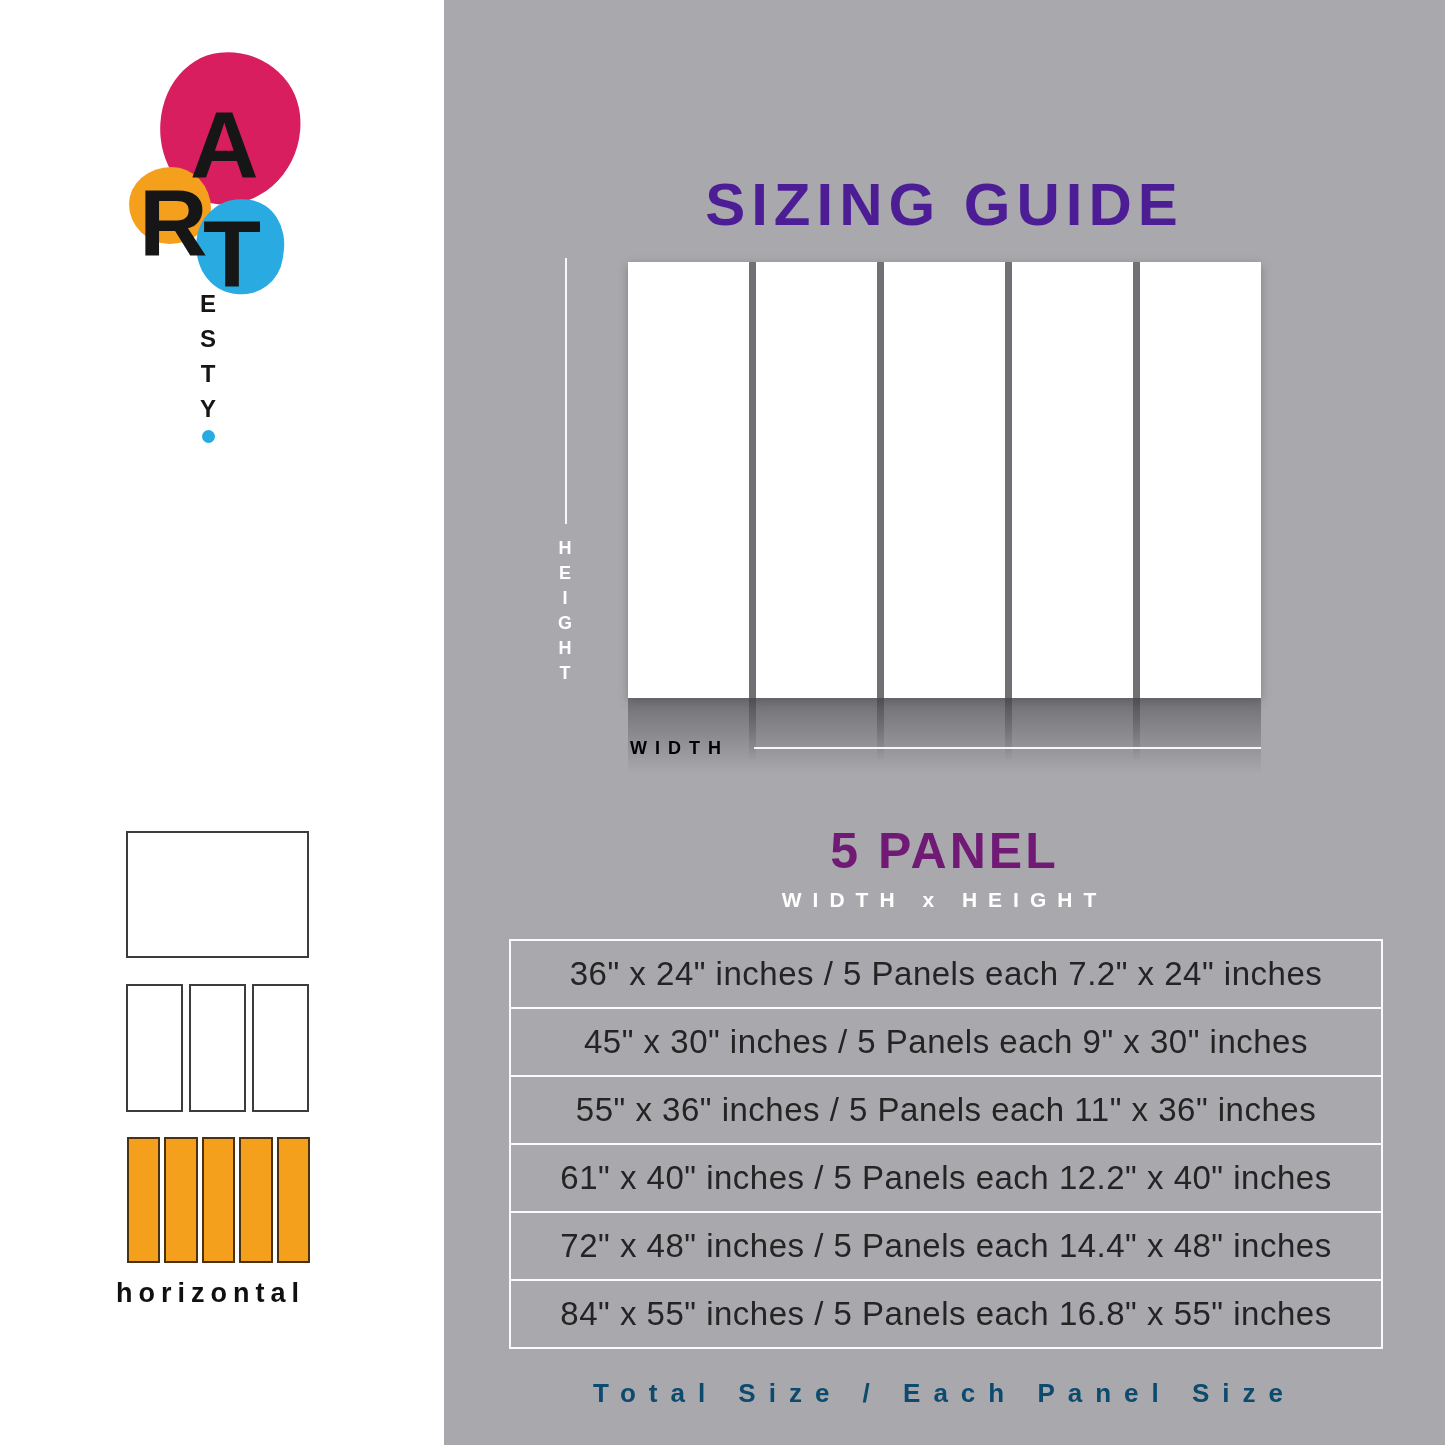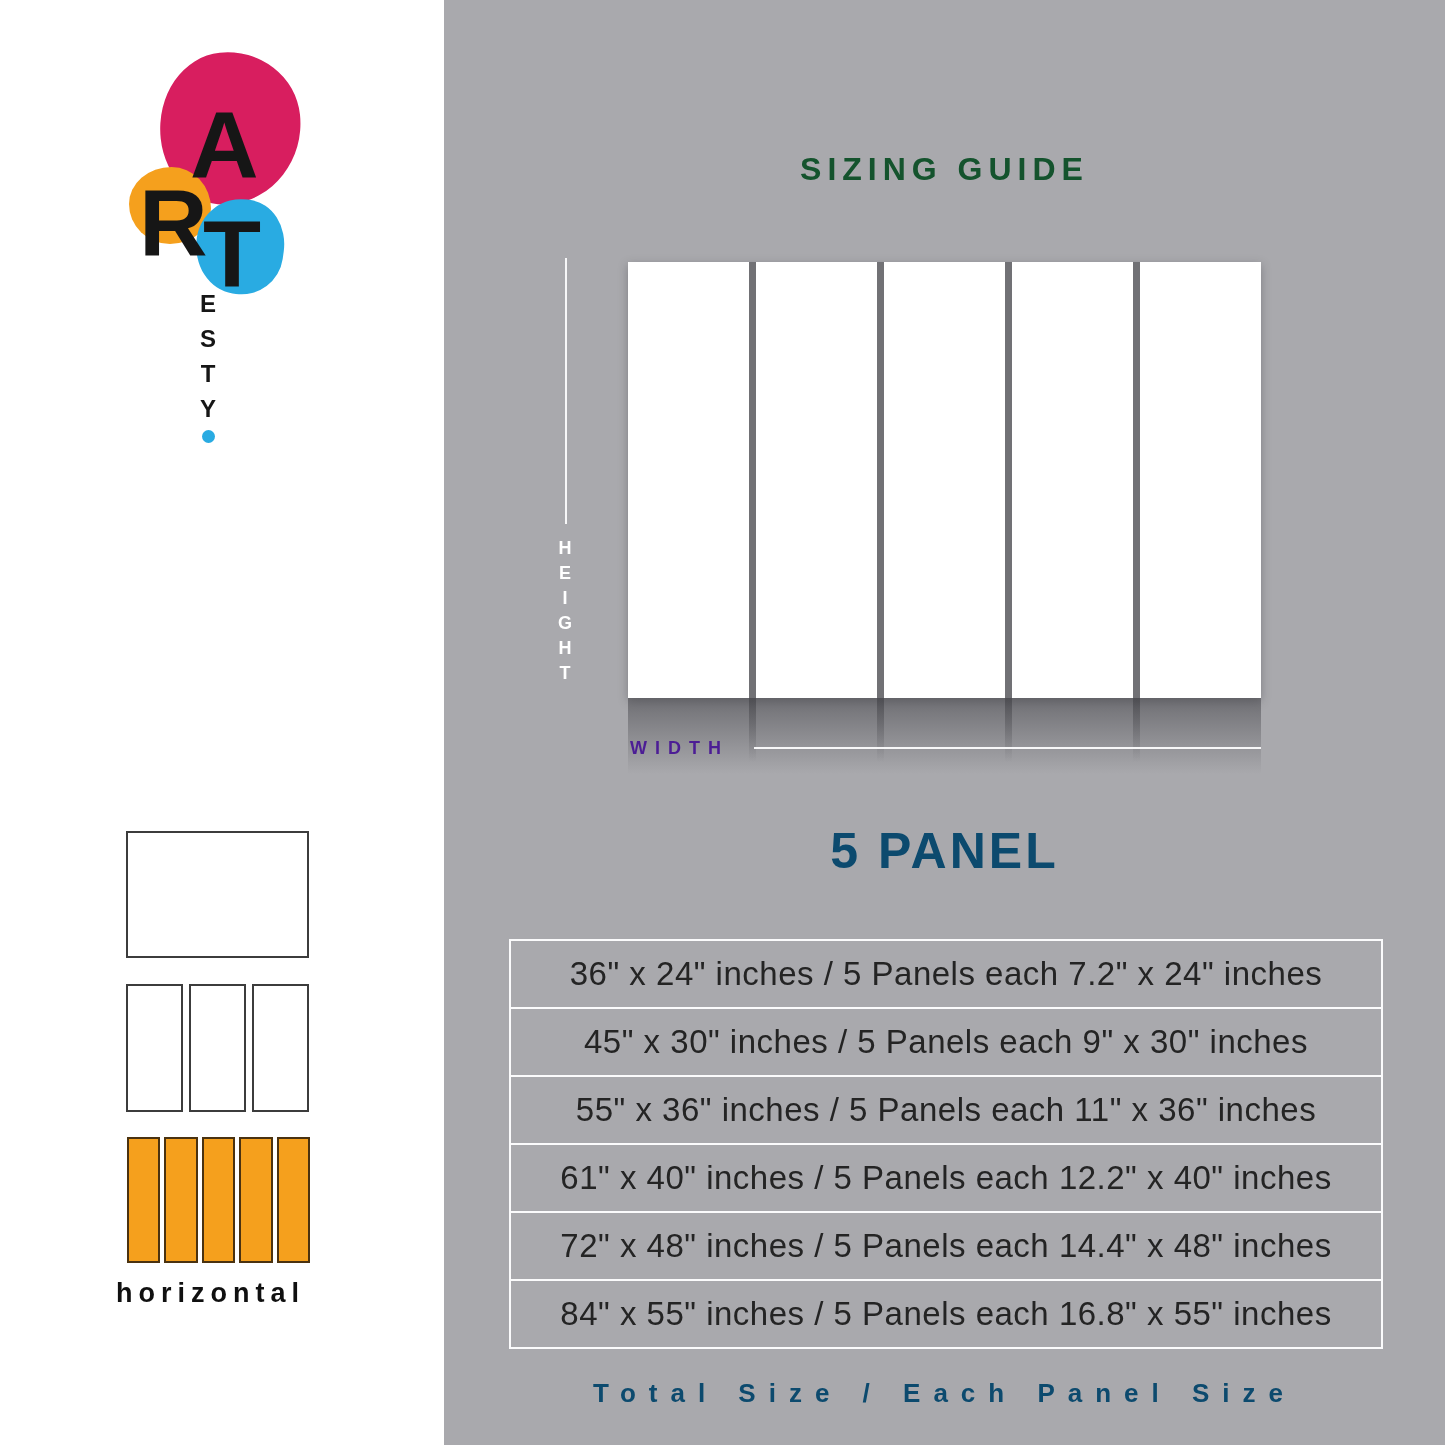--- a/index.html
+++ b/index.html
@@ -8,21 +8,21 @@
     background:#ffffff; overflow:hidden;
     font-family:"Liberation Sans", sans-serif;
   }
   
   .gray-panel {
     position:absolute; left:444px; top:0; width:1001px; height:1445px;
     background:#A9A9AD;
   }
   .guide-title {
     position:absolute; left:0; right:0; top:130px;
-    text-align:center; color:#14532d; font-size:32px; font-weight:bold;
+    text-align:center; color:#4c1d95; font-size:60px; font-weight:bold;
     letter-spacing:6px;
   }
   
   .height-line { position:absolute; left:121px; top:258px; width:2px; height:266px; background:#f7f7f8; }
   .height-label {
     position:absolute; left:107px; top:536px; width:28px;
     color:#ffffff; font-size:18px; font-weight:bold; text-align:center;
   }
   .height-label div { line-height:25px; }
   .panel-diagram {
@@ -34,27 +34,27 @@
   .reflection {
     position:absolute; left:184px; top:698px; width:633px; height:76px;
     background:linear-gradient(to bottom, rgba(75,75,80,0.62), rgba(75,75,80,0));
   }
   .reflection .gapline {
     position:absolute; top:0; width:7px; height:64px;
     background:linear-gradient(to bottom, rgba(55,55,60,0.5), rgba(55,55,60,0));
   }
   .width-label {
     position:absolute; left:186px; top:738px;
-    color:#4c1d95; font-size:18px; font-weight:bold; letter-spacing:8px;
+    color:#000000; font-size:18px; font-weight:bold; letter-spacing:8px;
   }
   .width-line { position:absolute; left:310px; top:747px; width:507px; height:2px; background:#f7f7f8; }
   
   .product-heading {
     position:absolute; left:0; right:0; top:822px; text-align:center;
-    color:#0c4a6e; font-size:50px; font-weight:bold; letter-spacing:3px;
+    color:#701a75; font-size:50px; font-weight:bold; letter-spacing:3px;
   }
   .product-subheading {
     position:absolute; left:0; right:0; top:888px; text-align:center;
     color:#ffffff; font-size:21px; font-weight:bold; letter-spacing:11px;
   }
   .size-table {
     position:absolute; left:65px; top:939px; width:874px;
     border:2px solid #fbfbfc; box-sizing:border-box;
   }
   .size-row {
@@ -168,20 +168,21 @@
       <div class="gapline" style="left:121px"></div>
       <div class="gapline" style="left:249px"></div>
       <div class="gapline" style="left:377px"></div>
       <div class="gapline" style="left:505px"></div>
     </div>
 
     <div class="width-label">WIDTH</div>
     <div class="width-line"></div>
 
     <div class="product-heading">5 PANEL</div>
+    <div class="product-subheading">WIDTH x HEIGHT</div>
 
     <div class="size-table">
         <div class="size-row">36" x 24" inches / 5 Panels each 7.2" x 24" inches</div>
         <div class="size-row">45" x 30" inches / 5 Panels each 9" x 30" inches</div>
         <div class="size-row">55" x 36" inches / 5 Panels each 11" x 36" inches</div>
         <div class="size-row">61" x 40" inches / 5 Panels each 12.2" x 40" inches</div>
         <div class="size-row">72" x 48" inches / 5 Panels each 14.4" x 48" inches</div>
         <div class="size-row">84" x 55" inches / 5 Panels each 16.8" x 55" inches</div>
       </div>
 

